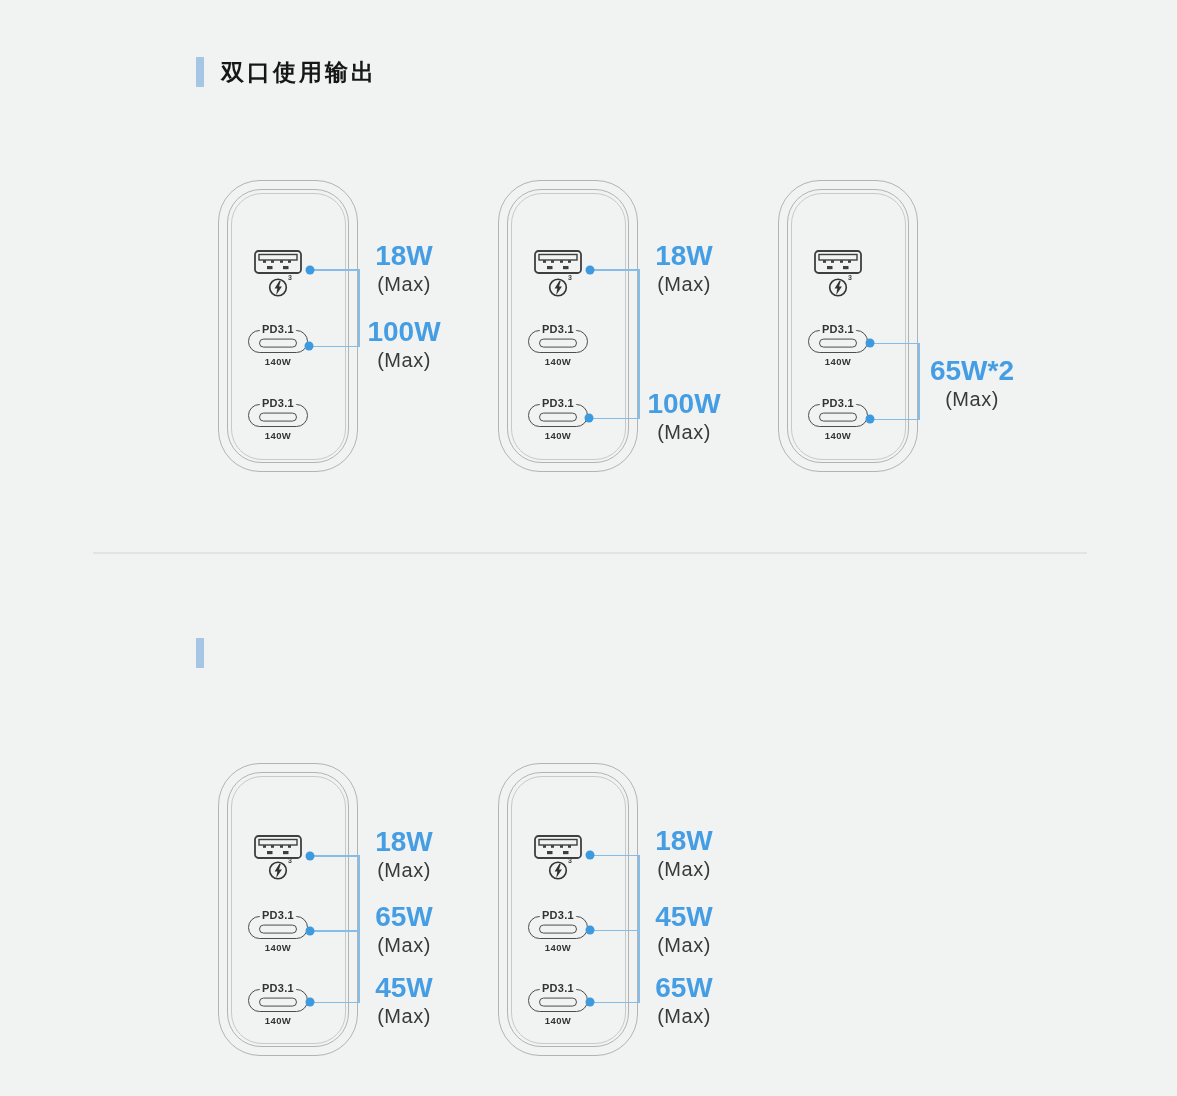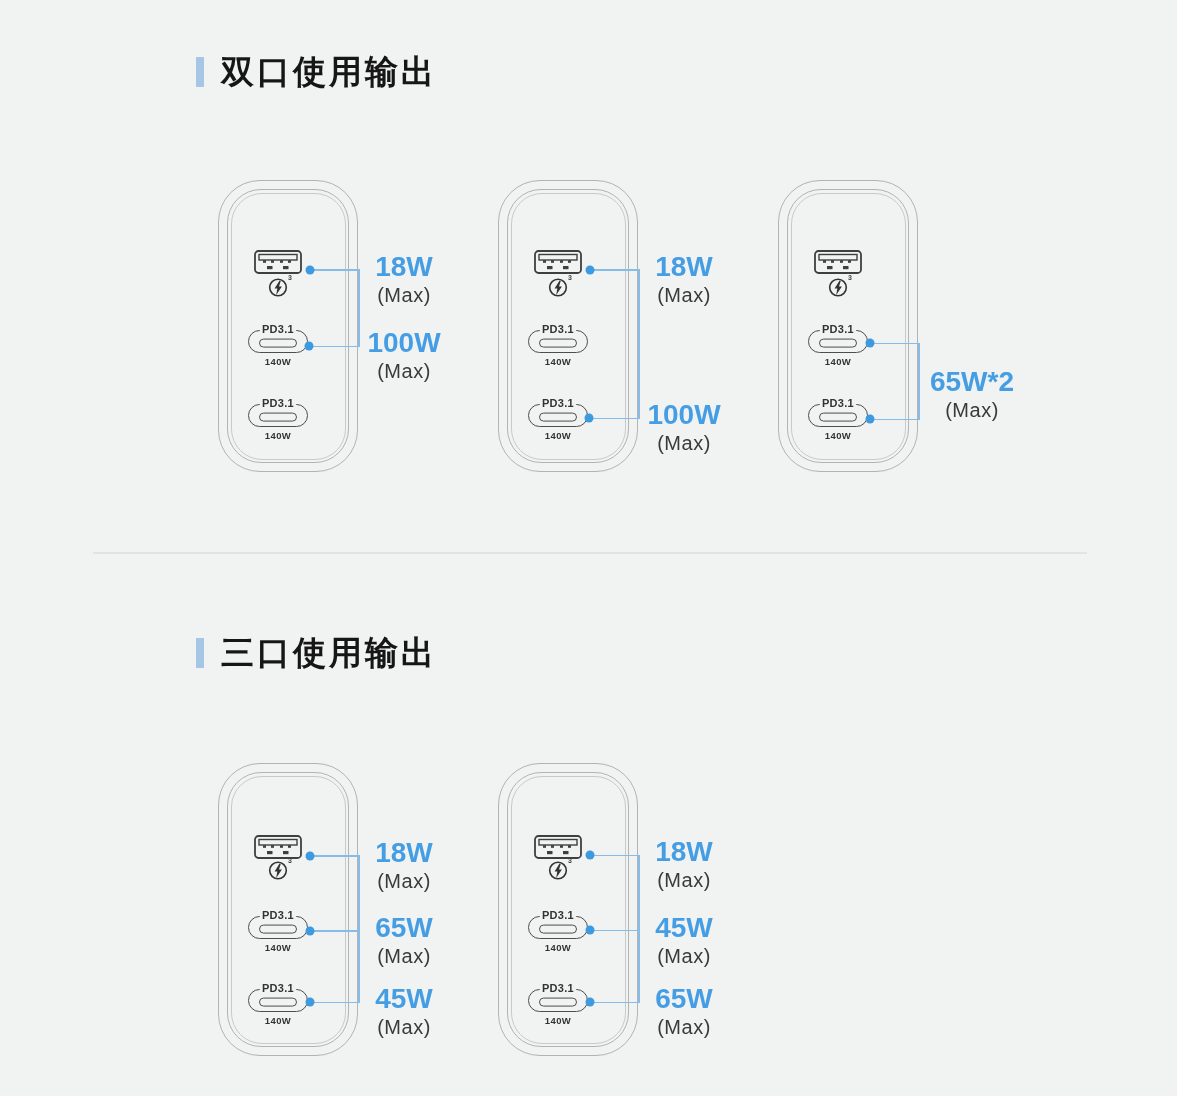--- a/index.html
+++ b/index.html
@@ -3,21 +3,21 @@
 <meta charset="utf-8">
 <style>
   * { margin:0; padding:0; box-sizing:border-box; }
   html,body { background:#f1f2f2; }
   body { font-family:"Liberation Sans","DejaVu Sans",sans-serif; }
   .page { position:relative; width:1177px; height:1096px; background:#f1f2f2; overflow:hidden; }
 
   
   .section-title { position:absolute; display:flex; align-items:center; height:40px; }
   .title-bar { width:8px; height:30px; background:#a6c6e6; margin-right:17px; }
-  .title-text { font-size:33px; font-weight:bold; color:#161616; letter-spacing:3px; line-height:40px; }
+  .title-text { font-size:23px; font-weight:bold; color:#161616; letter-spacing:3px; line-height:40px; }
 
   
   .charger { position:absolute; width:140px; }
   .body-outer { position:absolute; inset:0; border:1.5px solid #b2b3b3; border-radius:42px; }
   .body-inner { position:absolute; inset:9px; border:1.2px solid #b2b3b3; border-radius:34px; }
   .body-inner2 { position:absolute; inset:12.5px; border:1px solid #c8c9c9; border-radius:31px; }
 
   
   .usba { position:absolute; left:36px; width:48px; height:24px; }
   .usba svg { display:block; width:48px; height:24px; }
@@ -38,21 +38,21 @@
   .usbc-watt { display:block; text-align:center; margin-top:3px; font-size:9.5px; font-weight:bold;
                color:#333; letter-spacing:0.4px; }
 
   
   .conn-h, .conn-v { position:absolute; background:#85bce8; }
   .conn-h { height:1.6px; } .conn-v { width:1.6px; }
   .dot { position:absolute; width:9px; height:9px; border-radius:50%; background:#3e9ade;
          transform:translate(-50%,-50%); }
 
   
-  .wlabel { position:absolute; width:96px; text-align:center;margin-top:11px; }
+  .wlabel { position:absolute; width:96px; text-align:center; }
   .wlabel .watts { display:block; font-size:28px; font-weight:bold; color:#459ee3; line-height:30px; }
   .wlabel .max   { display:block; font-size:20px; color:#3a3a3a; line-height:27px; letter-spacing:0.5px; }
 
   .divider { position:absolute; left:93px; top:552px; width:994px; height:2px; background:#e3e3e3; }
 </style>
 </head>
 <body>
 
 <svg width="0" height="0" style="position:absolute">
   <defs>
@@ -208,21 +208,20 @@
   <div class="dot" style="left:870px; top:419px;"></div>
   <div class="wlabel" style="left:924px; top:356px;">
     <span class="watts">65W*2</span>
     <span class="max">(Max)</span>
   </div>
 
   <div class="divider"></div>
 
   <div class="section-title" style="left:196px; top:633px;">
     <span class="title-bar"></span>
-    <span class="title-text">三口使用输出</span>
   </div>
 
   <div class="charger" style="left:218px; top:763px; height:293px;">
     <div class="body-outer"></div>
     <div class="body-inner"></div>
     <div class="body-inner2"></div>
     <div class="usba" style="top:72px;">
       <svg viewBox="0 0 48 24">
           <use href="#usba-glyph"></use>
         </svg>

